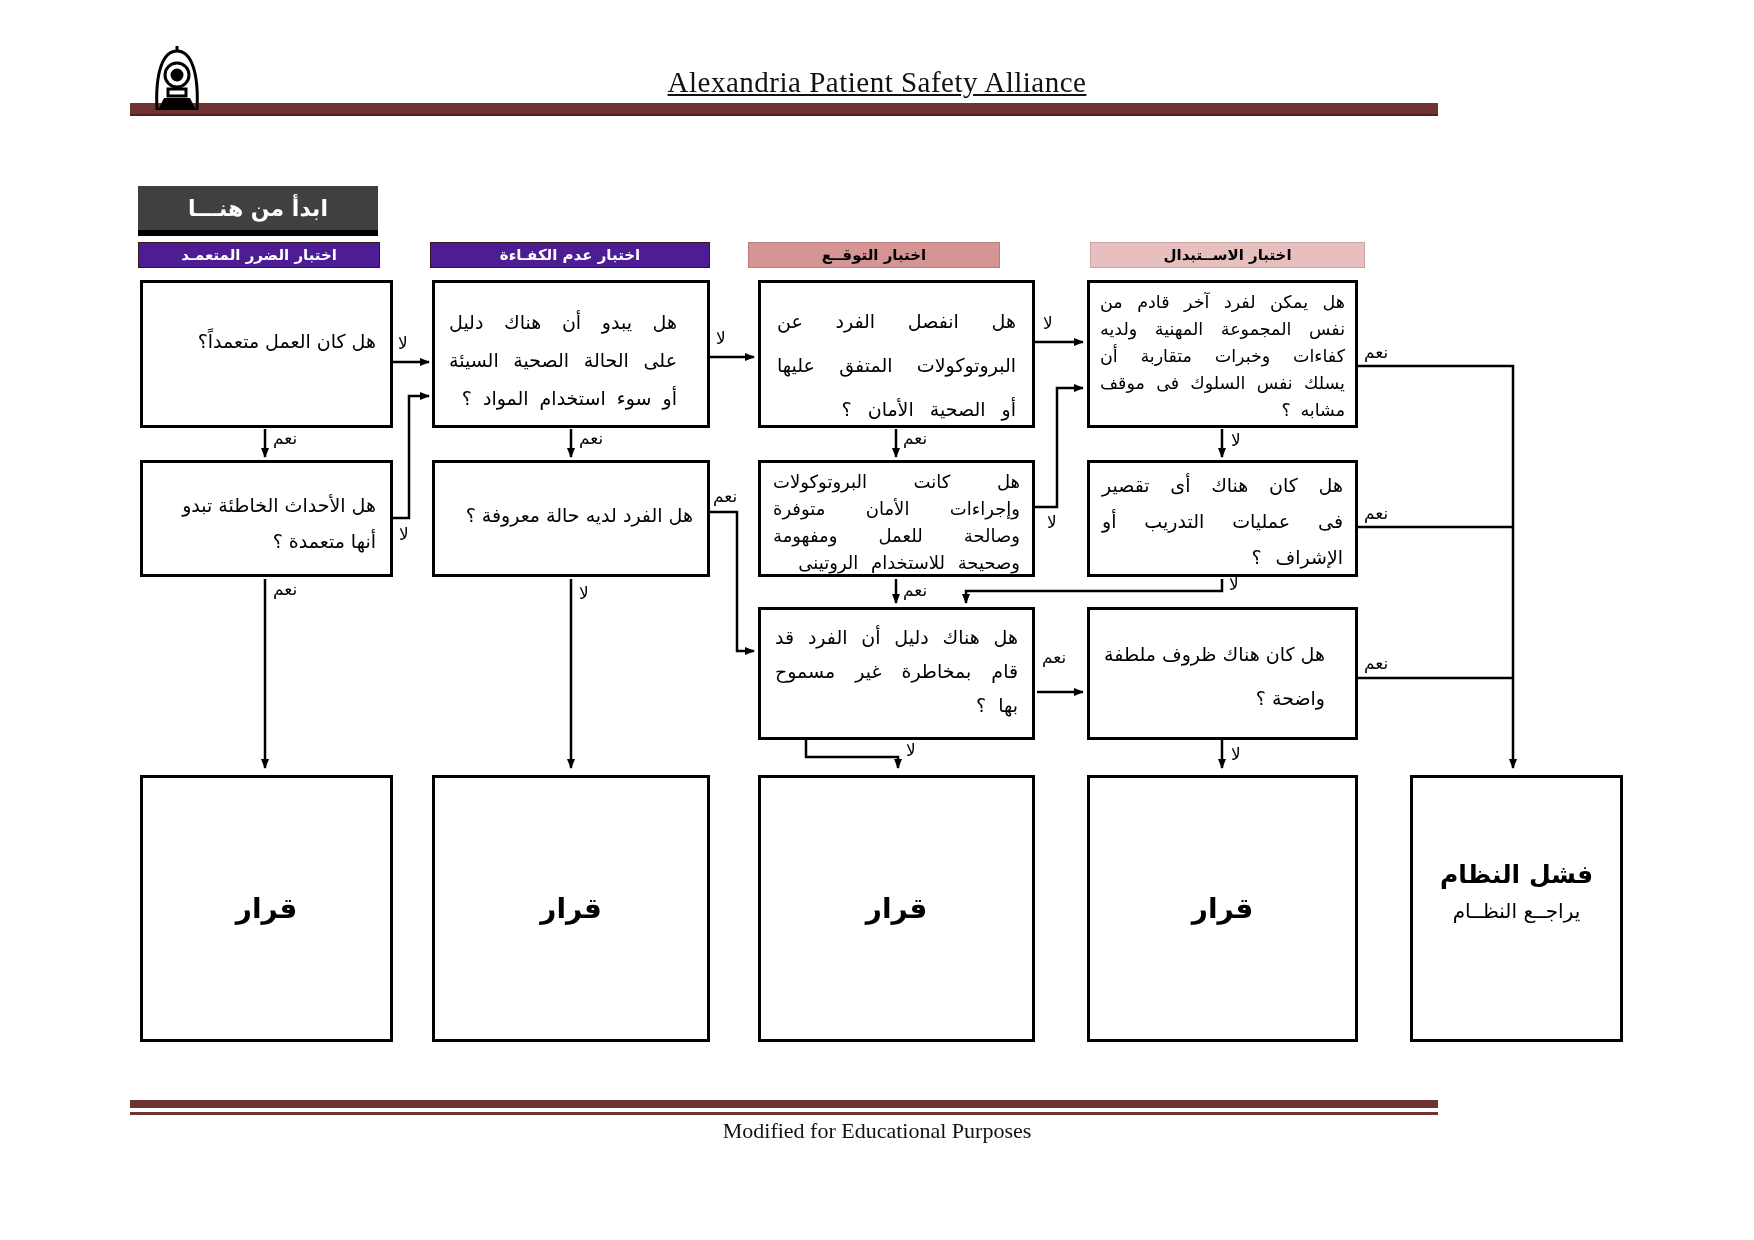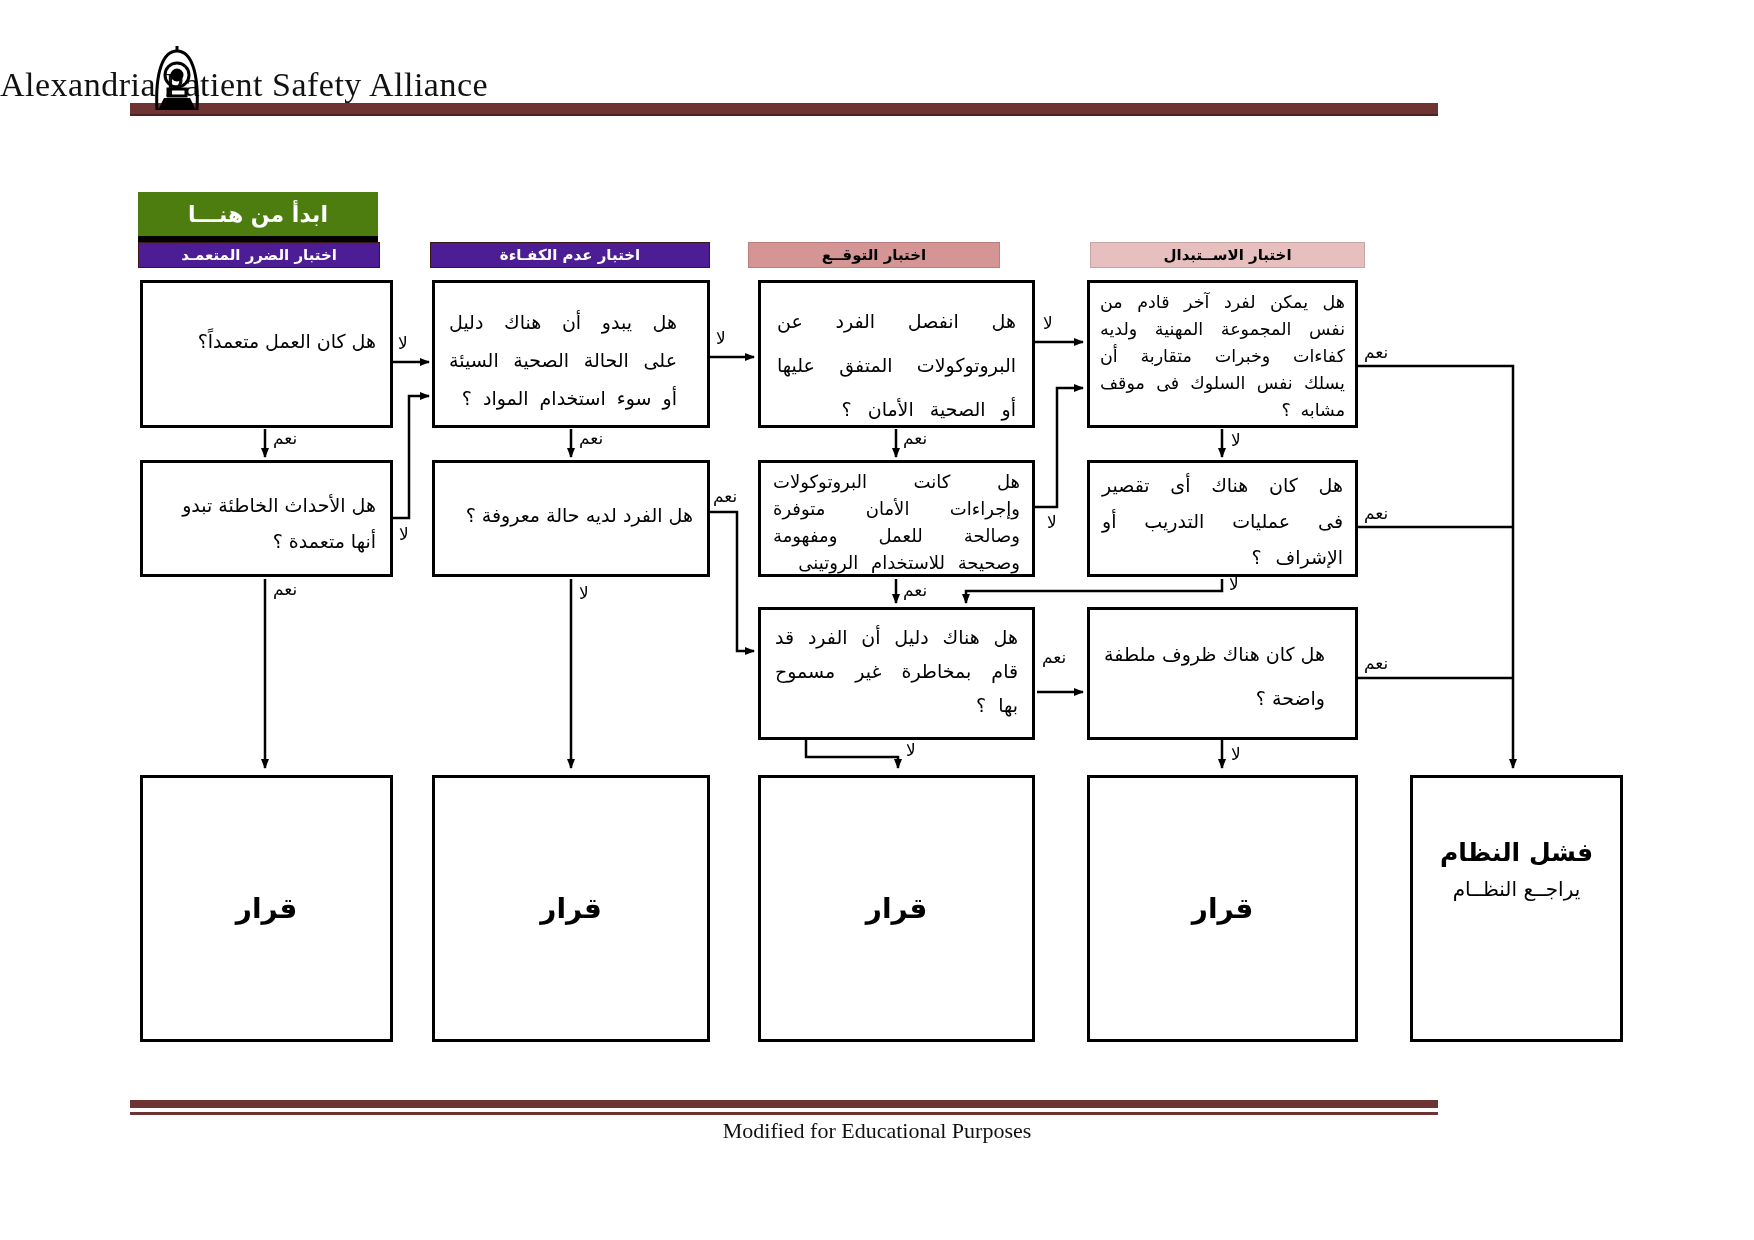--- a/index.html
+++ b/index.html
@@ -6,38 +6,38 @@
   .page{
     position:relative;
     width:1754px;height:1240px;
     background:#ffffff;
     font-family:"DejaVu Sans", sans-serif;
     overflow:hidden;
   }
   
   .page-title{
     position:absolute;left:0;top:66px;width:100%;
-    text-align:left;
+    text-align:center;
     font-family:"Liberation Serif", serif;
-    font-size:34px;font-weight:500;color:#111;
+    font-size:29px;font-weight:500;color:#111;
     letter-spacing:.5px;
+    text-decoration:underline;
   }
   .top-rule{
     position:absolute;left:130px;top:103px;width:1308px;height:13px;
     background:#6e3333;border-bottom:2px solid #4e2020;box-sizing:border-box;
   }
   .logo{position:absolute;left:146px;top:44px;width:62px;height:72px;}
   
   .start-banner{
     position:absolute;left:138px;top:186px;width:240px;height:44px;
-    background:#4d7c0f;color:#fff;
+    background:#404040;color:#fff;
     display:flex;align-items:center;justify-content:center;
     font-size:22px;font-weight:bold;direction:rtl;
     border-bottom:6px solid #000;
-    margin-top:6px;
   }
   .col-hdr{
     position:absolute;height:26px;top:242px;
     display:flex;align-items:center;justify-content:center;
     font-size:15px;font-weight:bold;direction:rtl;box-sizing:border-box;
   }
   .hdr-dark{background:#4c1d95;color:#ffffff;border:1px solid #3c1616;}
   .hdr-rose{background:#d59595;color:#000;border:1px solid #b97f7f;}
   .hdr-pink{background:#e8bfbf;color:#000;border:1px solid #caa3a3;}
   
@@ -159,21 +159,21 @@
   <div class="box center-box" style="left:432px;top:775px;width:278px;height:267px;">
     <span class="decision-text">قرار</span>
   </div>
   <div class="box center-box" style="left:758px;top:775px;width:277px;height:267px;">
     <span class="decision-text">قرار</span>
   </div>
   <div class="box center-box" style="left:1087px;top:775px;width:271px;height:267px;">
     <span class="decision-text">قرار</span>
   </div>
   <div class="box" style="left:1410px;top:775px;width:213px;height:267px;">
-    <div style="padding-top:60px;">
+    <div style="padding-top:82px;">
       <div class="sys-title">فشل النظام</div>
       <div class="sys-sub">يراجــع النظــام</div>
     </div>
   </div>
 
   <span class="elabel" style="left:398px;top:333px;">لا</span>
   <span class="elabel" style="left:273px;top:428px;">نعم</span>
   <span class="elabel" style="left:399px;top:524px;">لا</span>
   <span class="elabel" style="left:273px;top:579px;">نعم</span>
   <span class="elabel" style="left:716px;top:328px;">لا</span>

